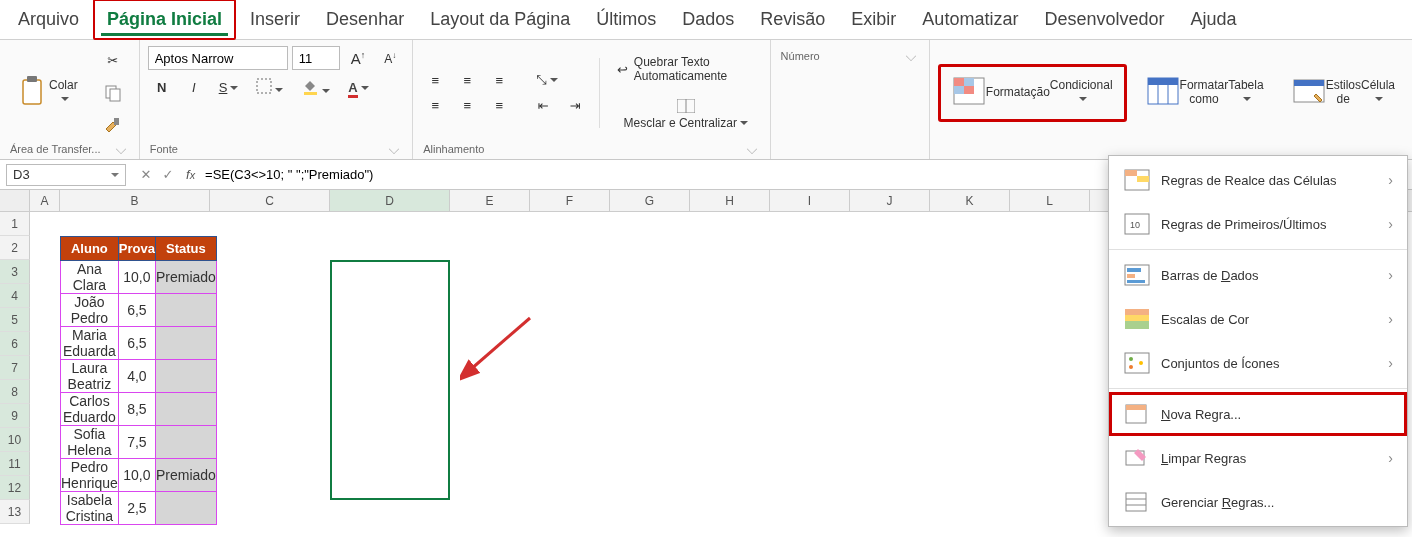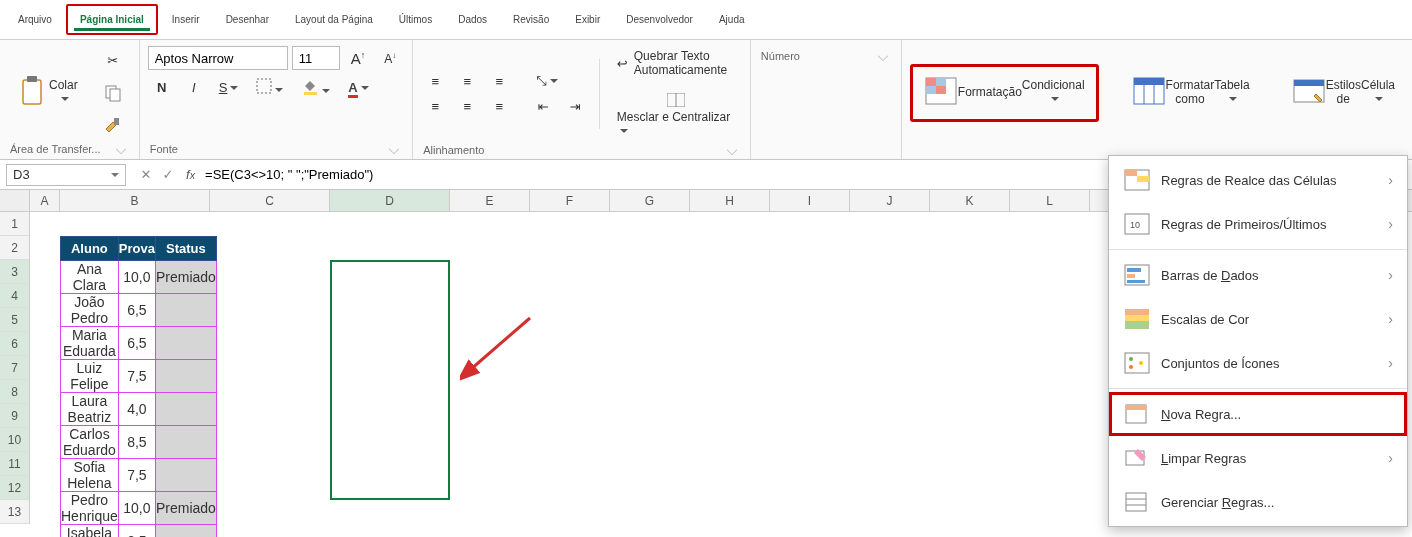--- a/index.html
+++ b/index.html
@@ -1,20 +1,20 @@
 <!DOCTYPE html>
 <html><head>
 <meta charset="utf-8">
 <style>
   * { box-sizing: border-box; margin: 0; padding: 0; font-family: "Segoe UI", Arial, sans-serif; }
   body { background: #fff; width: 1412px; height: 537px; overflow: hidden; position: relative; font-size: 13px; color: #333; }
 
   
   .tabs { display: flex; align-items: center; height: 40px; padding: 0 6px; border-bottom: 1px solid #d0d0d0; gap: 2px; }
-  .tab { padding: 8px 12px; font-size: 10px; color: #444; cursor: pointer; position: relative; }
+  .tab { padding: 8px 12px; font-size: 18px; color: #444; cursor: pointer; position: relative; }
   .tab.active { color: #107c41; font-weight: 600; }
   .tab.active::after { content:""; position:absolute; left:6px; right:6px; bottom:2px; height:3px; background:#107c41; }
   .tab.highlight { border:2px solid #c00; border-radius:2px; }
 
   
   .ribbon { display:flex; height:120px; border-bottom:1px solid #c8c8c8; background:#fafafa; }
   .group { display:flex; flex-direction:column; border-right:1px solid #d8d8d8; padding:6px 8px 2px; }
   .group-body { flex:1; display:flex; align-items:center; gap:6px; }
   .group-label { display:flex; justify-content:space-between; align-items:center; font-size:11px; color:#666; padding:2px 2px 0; height:18px;}
   .group-label .launcher { width:12px; height:12px; border:1px solid #aaa; border-top:none; border-left:none; transform: rotate(45deg) scale(0.6); margin-right:2px; cursor:pointer;}
@@ -44,21 +44,21 @@
   .col-headers { display:flex; height:22px; background:#f3f3f3; border-bottom:1px solid #ccc; }
   .corner { width:30px; border-right:1px solid #ccc; background:#eee;}
   .ch { border-right:1px solid #ccc; text-align:center; font-size:12px; line-height:22px; color:#555;}
   .chA{width:30px}.chB{width:150px}.chC{width:120px}.chD{width:120px}.chE{width:80px}.chRest{width:80px}
   .rows { display:flex; }
   .row-headers { display:flex; flex-direction:column; }
   .rh { width:30px; height:24px; border-bottom:1px solid #ddd; border-right:1px solid #ccc; background:#f3f3f3; text-align:center; font-size:12px; line-height:24px; color:#555;}
   .rh.sel { background:#d8e8dc; }
   .cells { position:relative; }
   .dt { border-collapse:collapse; }
-  .dt th { background:#0c4a6e; color:#fff; font-weight:600; height:24px; font-size:13px; text-align:center; border:1px solid #2f528f;}
+  .dt th { background:#c2410c; color:#fff; font-weight:600; height:24px; font-size:13px; text-align:center; border:1px solid #2f528f;}
   .dt td { height:24px; text-align:center; font-size:14px; border:1px solid #d946ef;}
   .dt td.name { }
   .dt td.status { background:#d6d6d6; }
 
   .col-header-sel { background:#d8e8dc !important; }
 
   .selection-border { position:absolute; border:2px solid #107c41; pointer-events:none; }
 
   
   .dropdown { position:absolute; right:4px; top:155px; width:300px; background:#fff; border:1px solid #bbb; box-shadow:0 4px 12px rgba(0,0,0,0.25); padding:2px 0; z-index:100;}
@@ -80,20 +80,21 @@
 <div class="tabs">
   <div class="tab">Arquivo</div>
   <div class="tab active highlight">Página Inicial</div>
   <div class="tab">Inserir</div>
   <div class="tab">Desenhar</div>
   <div class="tab">Layout da Página</div>
   <div class="tab">Últimos</div>
   <div class="tab">Dados</div>
   <div class="tab">Revisão</div>
   <div class="tab">Exibir</div>
+  <div class="tab">Automatizar</div>
   <div class="tab">Desenvolvedor</div>
   <div class="tab">Ajuda</div>
 </div>
 
 <div class="ribbon">
 
   <div class="group" style="width:145px">
     <div class="group-body">
       <div class="big-btn">
         <div class="iconbox">
@@ -235,21 +236,21 @@
   </div>
 
   <div class="group" style="width:200px">
     <div class="group-label">
         <span>Número</span>
         <span class="launcher"></span>
       </div>
   </div>
 
   <div class="group" style="flex:1;border-right:none">
-    <div class="group-body" style="gap:24px">
+    <div class="group-body" style="gap:10px">
       <div class="cond-highlight">
         <div class="big-btn">
           <div class="iconbox">
             <svg width="34" height="30">
                 <rect x="2" y="2" width="30" height="26" fill="#fff" stroke="#888"></rect>
                 <rect x="2" y="2" width="10" height="8" fill="#f28b82"></rect>
                 <rect x="12" y="2" width="10" height="8" fill="#a7c7e7"></rect>
                 <rect x="2" y="10" width="10" height="8" fill="#a7c7e7"></rect>
                 <rect x="12" y="10" width="10" height="8" fill="#f28b82"></rect>
               </svg>
@@ -351,25 +352,20 @@
                 <td class="name">João Pedro</td>
                 <td>6,5</td>
                 <td class="status"></td>
               </tr>
           <tr>
                 <td class="name">Maria Eduarda</td>
                 <td>6,5</td>
                 <td class="status"></td>
               </tr>
           <tr>
-                <td class="name">Luiz Felipe</td>
-                <td>7,5</td>
-                <td class="status"></td>
-              </tr>
-          <tr>
                 <td class="name">Laura Beatriz</td>
                 <td>4,0</td>
                 <td class="status"></td>
               </tr>
           <tr>
                 <td class="name">Carlos Eduardo</td>
                 <td>8,5</td>
                 <td class="status"></td>
               </tr>
           <tr>

